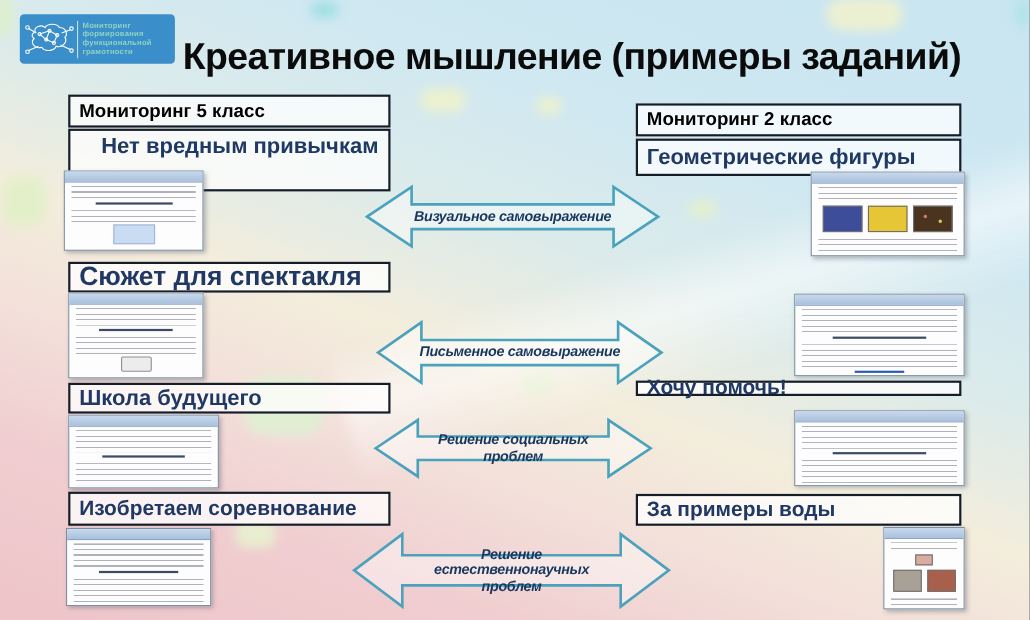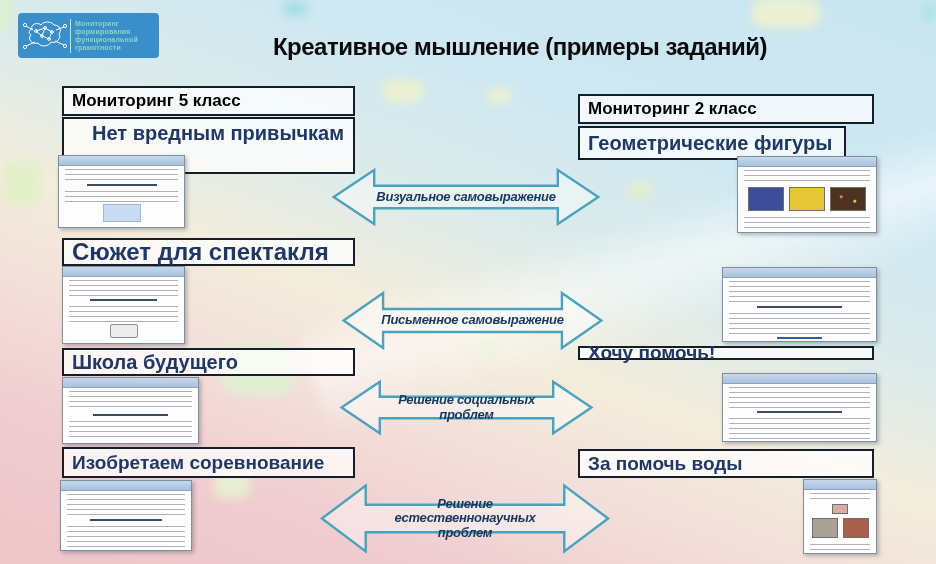--- a/index.html
+++ b/index.html
@@ -15,21 +15,21 @@
     background:linear-gradient(rgba(255,255,255,0) 0%,rgba(255,255,255,.55) 45%,rgba(255,255,255,0) 100%);
     transform:rotate(-17deg);filter:blur(6px);}
   
   .logo{position:absolute;left:18px;top:13px;width:141px;height:45px;background:#3a8ec9;
     border-radius:4px;display:flex;align-items:center;padding:2px 4px;box-sizing:border-box;}
   .logo svg{width:46px;height:36px;flex:0 0 auto;}
   .logo .sep{width:1px;height:34px;background:#bfe2db;margin:0 4px 0 2px;}
   .logo .ltxt{color:#8fd3c2;font-weight:bold;font-size:7px;line-height:8px;letter-spacing:.2px;}
   
   .title{position:absolute;left:140px;top:33px;width:760px;text-align:center;
-    font-size:24px;font-weight:bold;color:#0b0b0b;letter-spacing:-.5px;}
+    font-size:34px;font-weight:bold;color:#0b0b0b;letter-spacing:-.5px;}
   
   .box{position:absolute;border:2px solid #151d29;background:rgba(255,255,255,.74);
     box-sizing:border-box;display:flex;align-items:center;padding-left:8px;font-weight:bold;}
   .box.hdr{color:#000;font-size:17px;}
   .box.item{color:#1f3864;}
   .box.top{align-items:flex-start;padding-top:3px;}
   
   .thumb{position:absolute;background:#fdfdfd;border:1px solid #7e8fa0;border:1px solid #7e8fa0;
     box-shadow:2px 2px 4px rgba(60,70,90,.35);display:flex;flex-direction:column;box-sizing:border-box;}
   .tbar{height:9px;background:linear-gradient(#c7d8ec,#a9c1dd);border-bottom:1px solid #8ba4c4;flex:0 0 auto;}
@@ -133,21 +133,21 @@
   <div class="box item" style="left:62px;top:447px;width:293px;height:31px;font-size:19px;">Изобретаем соревнование</div>
   <div class="thumb" style="left:60px;top:480px;width:132px;height:71px;">
     <div class="tbar"></div>
     <div class="tbody"></div>
     <div class="tline"></div>
     <div class="tbody"></div>
   </div>
 
   <div class="box hdr" style="left:578px;top:94px;width:296px;height:30px;">Мониторинг 2 класс</div>
 
-  <div class="box item" style="left:578px;top:126px;width:268px;height:34px;font-size:20px;">Геометрические фигуры</div>
+  <div class="box item" style="left:578px;top:126px;width:296px;height:34px;font-size:20px;">Геометрические фигуры</div>
   <div class="thumb" style="left:737px;top:156px;width:140px;height:77px;">
     <div class="tbar"></div>
     <div class="tbody"></div>
     <div class="trow">
       <div class="ph ph-art1"></div>
       <div class="ph ph-art2"></div>
       <div class="ph ph-art3"></div>
     </div>
     <div class="tbody"></div>
   </div>
@@ -161,21 +161,21 @@
   </div>
 
   <div class="box item" style="left:578px;top:346px;width:296px;height:14px;font-size:19px;">Хочу помочь!</div>
   <div class="thumb" style="left:722px;top:373px;width:155px;height:69px;">
     <div class="tbar"></div>
     <div class="tbody"></div>
     <div class="tline"></div>
     <div class="tbody"></div>
   </div>
 
-  <div class="box item" style="left:578px;top:449px;width:296px;height:29px;font-size:19px;">За помочь воды</div>
+  <div class="box item" style="left:578px;top:449px;width:296px;height:29px;font-size:19px;">За примеры воды</div>
   <div class="thumb" style="left:803px;top:479px;width:74px;height:75px;">
     <div class="tbar"></div>
     <div class="tbody"></div>
     <div class="trow">
       <div class="ph ph-pink"></div>
     </div>
     <div class="trow">
       <div class="ph ph-gray"></div>
       <div class="ph ph-rust"></div>
     </div>

